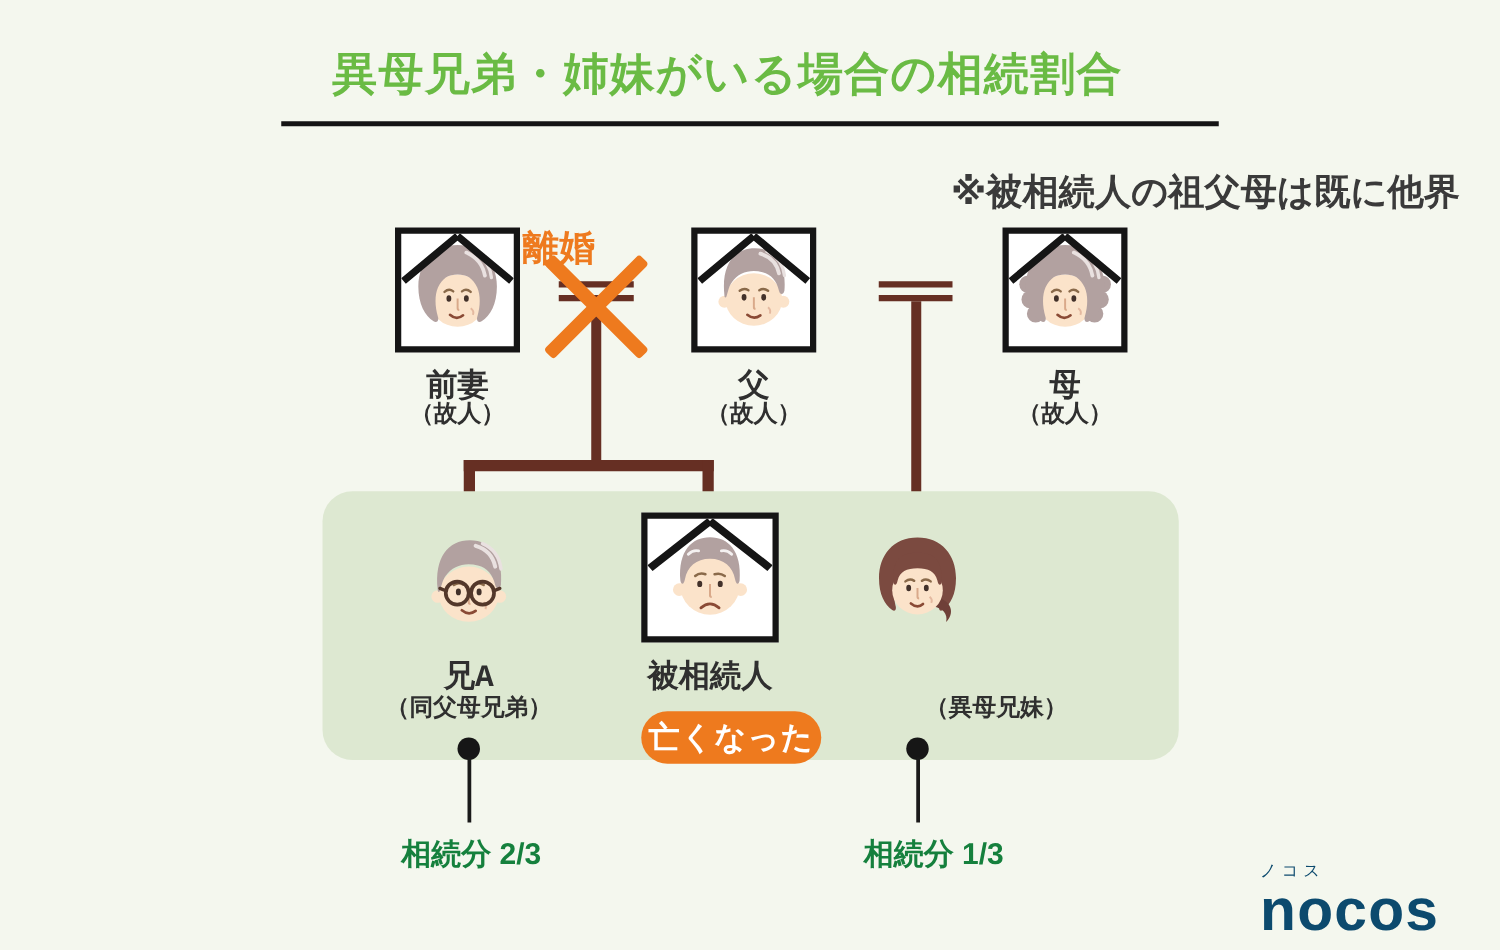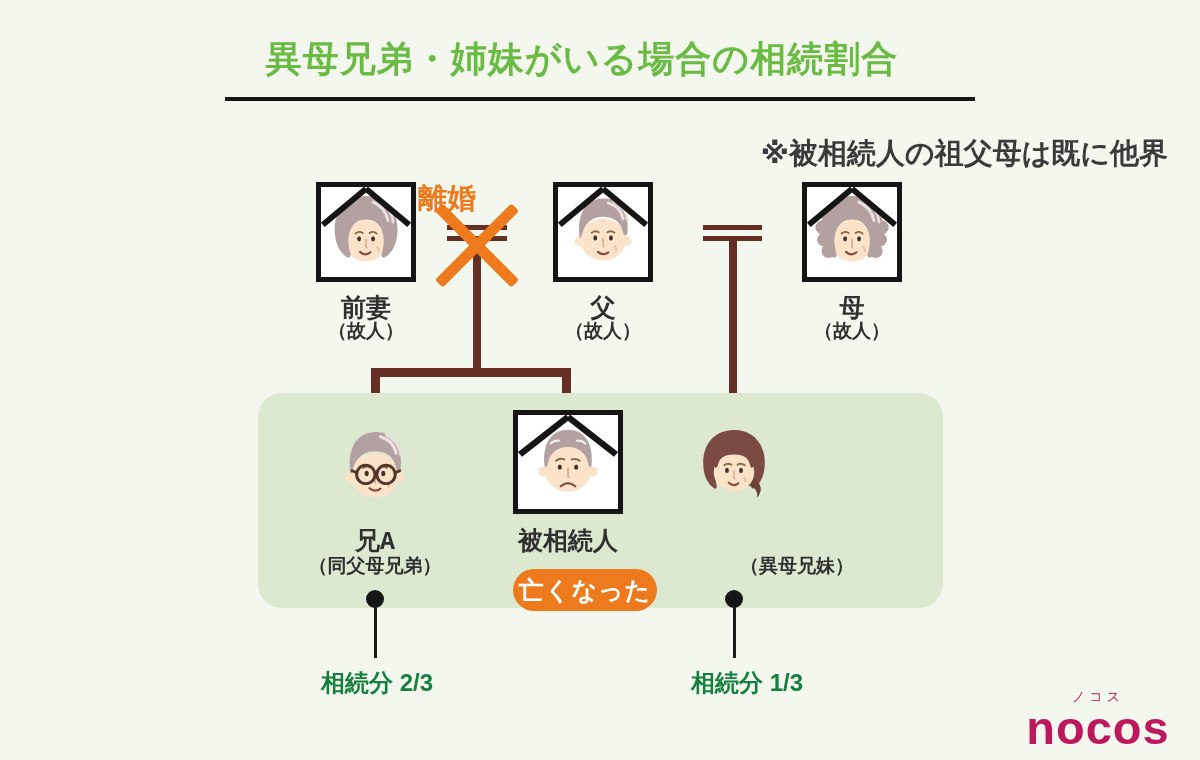--- a/index.html
+++ b/index.html
@@ -26,21 +26,21 @@
   .divorce-label{font-size:29px;font-weight:bold;color:#ee7a1e;text-align:left;width:120px;transform:translateX(-50%);}
   
   .panel{left:258px;top:393px;width:685px;height:215px;background:#dde8d1;border-radius:24px;}
   
   .badge{left:493px;top:569px;width:144px;height:42px;border-radius:22px;background:#ee7a1e;
     color:#ffffff;font-size:25px;font-weight:bold;text-align:center;line-height:42px;letter-spacing:1px;margin-left:20px;}
   
   .dot{width:18px;height:18px;border-radius:50%;background:#161616;}
   .share{font-size:24px;font-weight:bold;color:#15803d;text-align:center;width:300px;transform:translateX(-50%);}
   
-  .logo{left:1008px;top:688px;width:180px;text-align:center;color:#be185d;}
+  .logo{left:1008px;top:688px;width:180px;color:#0c4a6e;}
   .logo .ruby{font-size:13px;letter-spacing:4px;display:block;}
   .logo .main{font-size:47px;font-weight:bold;letter-spacing:1px;line-height:0.95;display:block;}
 </style>
 </head>
 <body>
 
 <svg width="0" height="0" style="position:absolute">
   <defs>
 
     <g id="f-woman-gray">

